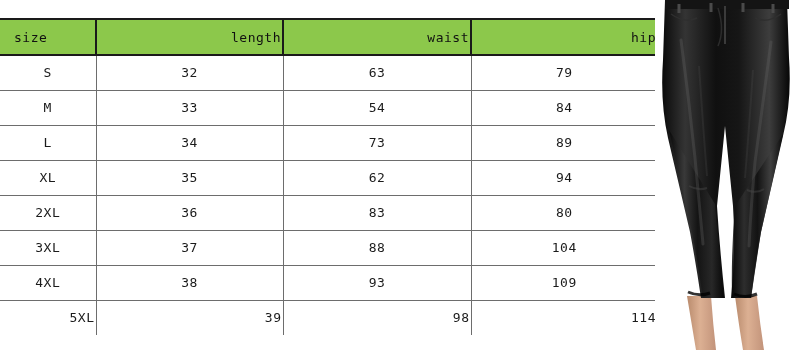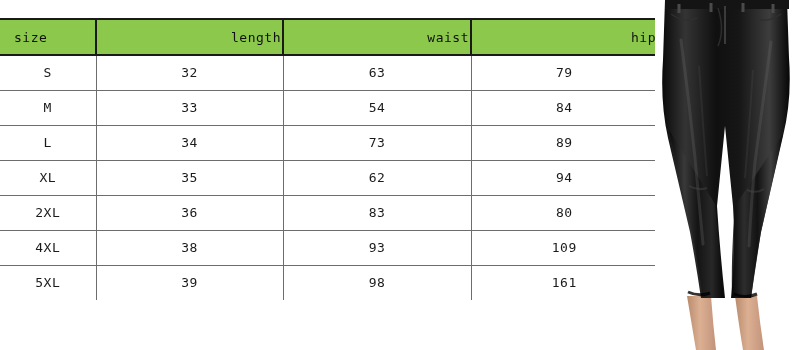--- a/index.html
+++ b/index.html
@@ -73,20 +73,21 @@
     border-bottom: 1px solid #6d6d6d;
     border-right: 1px solid #6d6d6d;
     box-sizing: border-box;
     letter-spacing: 0.5px;
   }
   table.size-table tbody td:last-child {
     border-right: none;
   }
   table.size-table tbody tr:last-child td {
     border-bottom: none;
+    text-align: right;
   }
 
   
   .photo {
     position: absolute;
     left: 655px;
     top: 0;
     width: 145px;
     height: 350px;
     background: #ffffff;
@@ -140,30 +141,36 @@
           <td>62</td>
           <td>94</td>
         </tr>
         <tr>
           <td>2XL</td>
           <td>36</td>
           <td>83</td>
           <td>80</td>
         </tr>
         <tr>
+          <td>3XL</td>
+          <td>37</td>
+          <td>88</td>
+          <td>104</td>
+        </tr>
+        <tr>
           <td>4XL</td>
           <td>38</td>
           <td>93</td>
           <td>109</td>
         </tr>
         <tr>
           <td>5XL</td>
           <td>39</td>
           <td>98</td>
-          <td>161</td>
+          <td>114</td>
         </tr>
       </tbody>
     </table>
   </div>
 
   <div class="photo">
     <svg width="145" height="350" viewBox="0 0 145 350">
       <defs>
         <linearGradient id="legShadeL" x1="0" y1="0" x2="1" y2="0">
           <stop offset="0%" stop-color="#070707"></stop>

